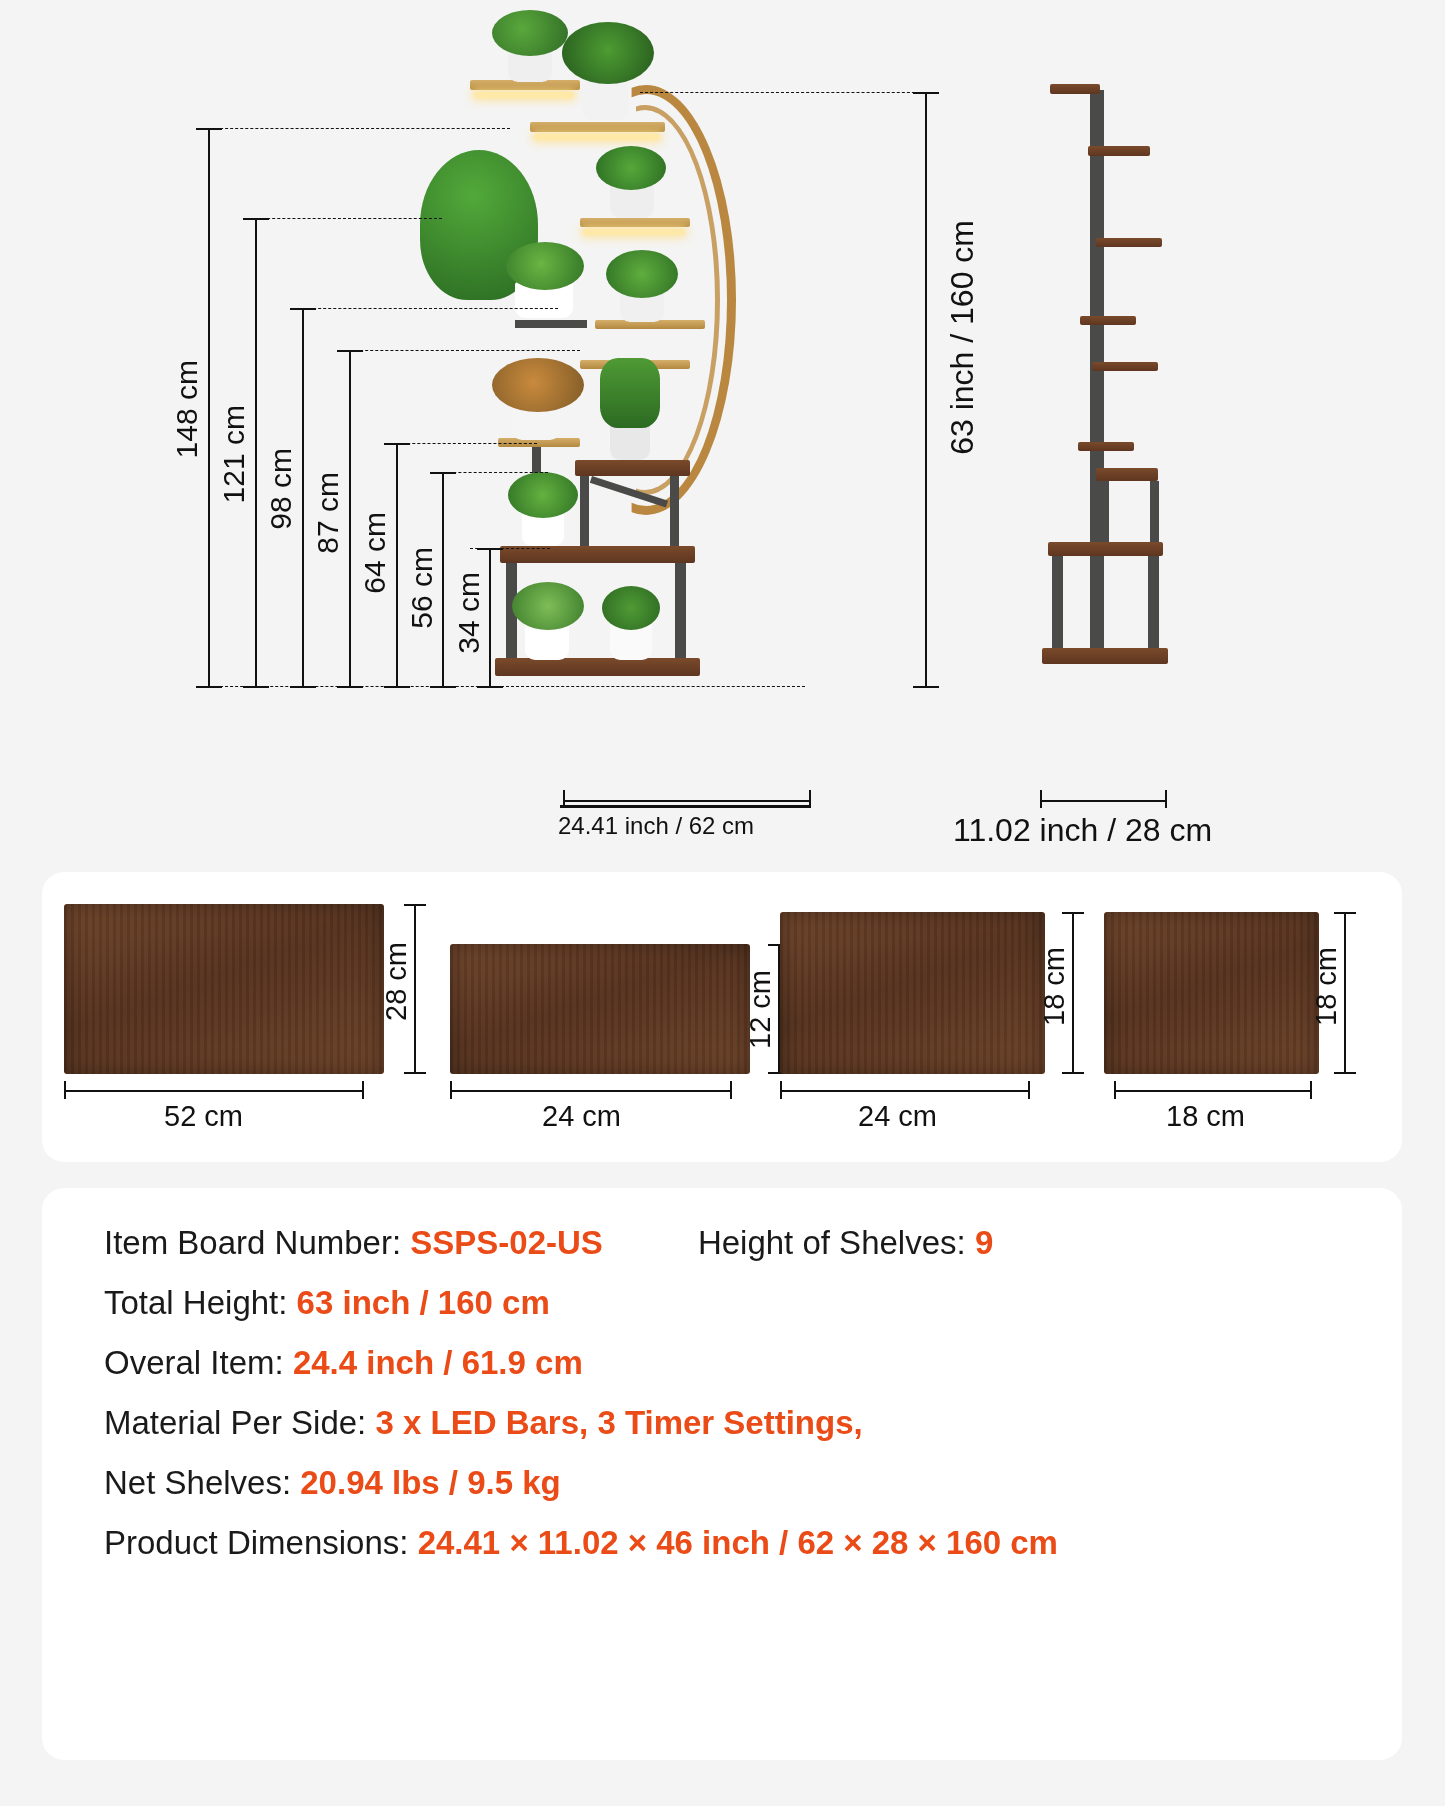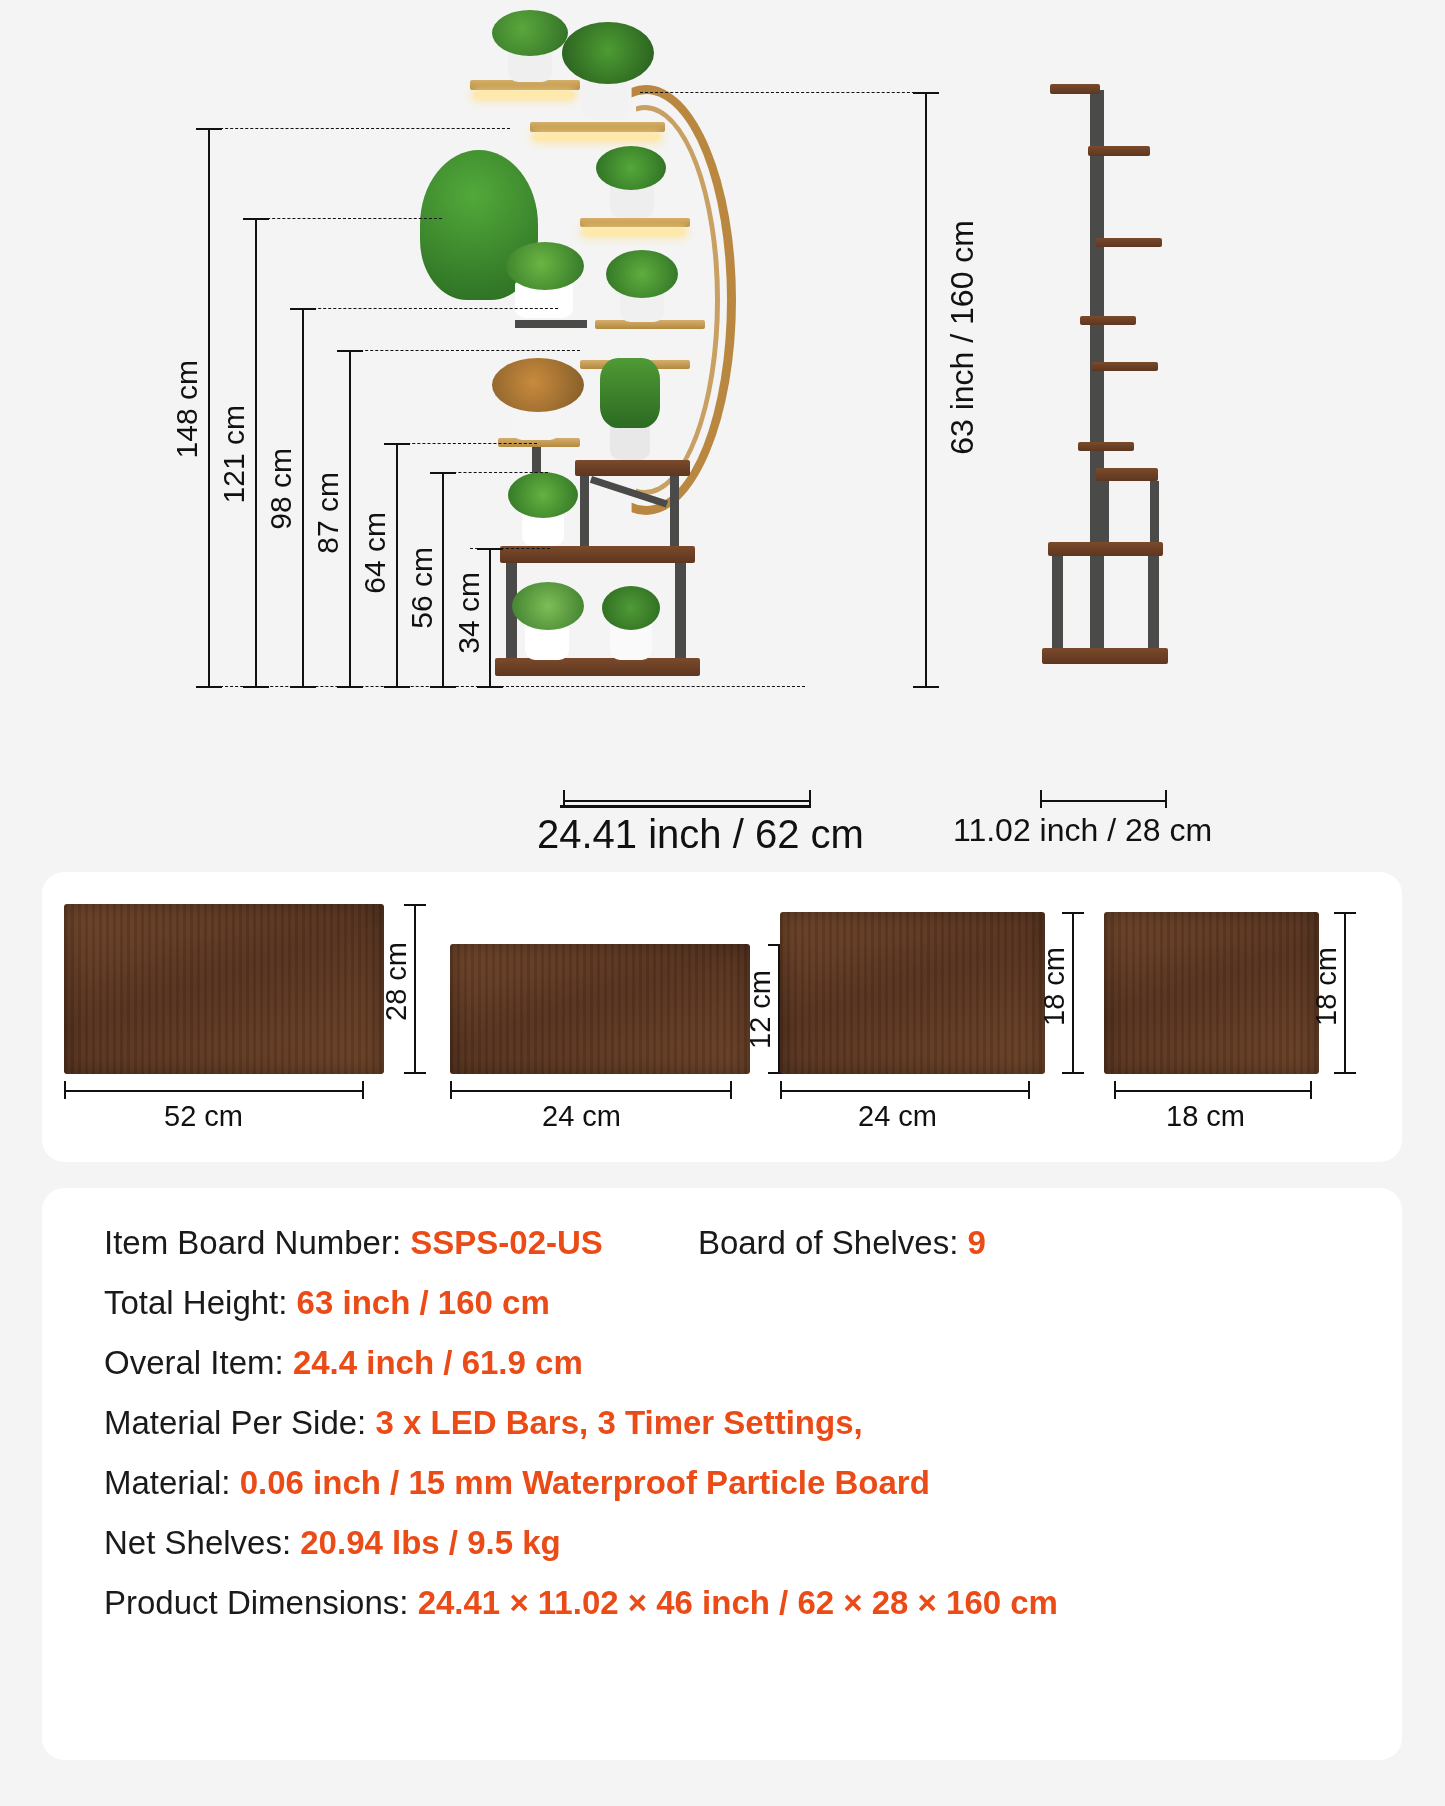--- a/index.html
+++ b/index.html
@@ -267,21 +267,21 @@
 
   <div class="dim-label vert" style="left:170px;top:360px;">148 cm</div>
   <div class="dim-label vert" style="left:217px;top:405px;">121 cm</div>
   <div class="dim-label vert" style="left:264px;top:448px;">98 cm</div>
   <div class="dim-label vert" style="left:311px;top:472px;">87 cm</div>
   <div class="dim-label vert" style="left:358px;top:512px;">64 cm</div>
   <div class="dim-label vert" style="left:405px;top:547px;">56 cm</div>
   <div class="dim-label vert" style="left:452px;top:572px;">34 cm</div>
   <div class="dim-label vert" style="left:944px;top:220px;font-size:32px;">63 inch / 160 cm</div>
 
-  <div class="dim-label" style="left:537px;top:812px;font-size:40px;">24.41 inch / 62 cm</div>
+  <div class="dim-label" style="left:558px;top:812px;font-size:24px;">24.41 inch / 62 cm</div>
   <div class="dim-label" style="left:953px;top:812px;font-size:32px;">11.02 inch / 28 cm</div>
 
   <div class="solidline" style="left:563px;top:800px;width:248px;height:2px;"></div>
   <div class="vbar" style="left:563px;top:790px;height:18px;"></div>
   <div class="vbar" style="left:809px;top:790px;height:18px;"></div>
 
   <div class="solidline" style="left:1040px;top:800px;width:127px;height:2px;"></div>
   <div class="vbar" style="left:1040px;top:790px;height:18px;"></div>
   <div class="vbar" style="left:1165px;top:790px;height:18px;"></div>
 </div>
@@ -331,45 +331,41 @@
 
 <div class="panel" id="spec-panel">
   <div class="spec-list">
 
     <div class="spec-row row-inline">
       <div>
         <span class="lbl">Item Board Number:</span>
         <span class="val">SSPS-02-US</span>
       </div>
       <div class="right">
-        <span class="lbl">Board of Shelves:</span>
+        <span class="lbl">Height of Shelves:</span>
         <span class="val">9</span>
       </div>
     </div>
 
     <div class="spec-row">
       <span class="lbl">Total Height:</span>
       <span class="val">63 inch / 160 cm</span>
     </div>
 
     <div class="spec-row">
       <span class="lbl">Overal Item:</span>
       <span class="val">24.4 inch / 61.9 cm</span>
     </div>
 
     <div class="spec-row">
       <span class="lbl">Material Per Side:</span>
       <span class="val">3 x LED Bars, 3 Timer Settings,</span>
     </div>
 
 
-    <div class="spec-row">
-      <span class="lbl">Material:</span>
-      <span class="val">0.06 inch / 15 mm Waterproof Particle Board</span>
-    </div>
 
     <div class="spec-row">
       <span class="lbl">Net Shelves:</span>
       <span class="val">20.94 lbs / 9.5 kg</span>
     </div>
 
     <div class="spec-row">
       <span class="lbl">Product Dimensions:</span>
       <span class="val">24.41 × 11.02 × 46 inch / 62 × 28 × 160 cm</span>
     </div>

